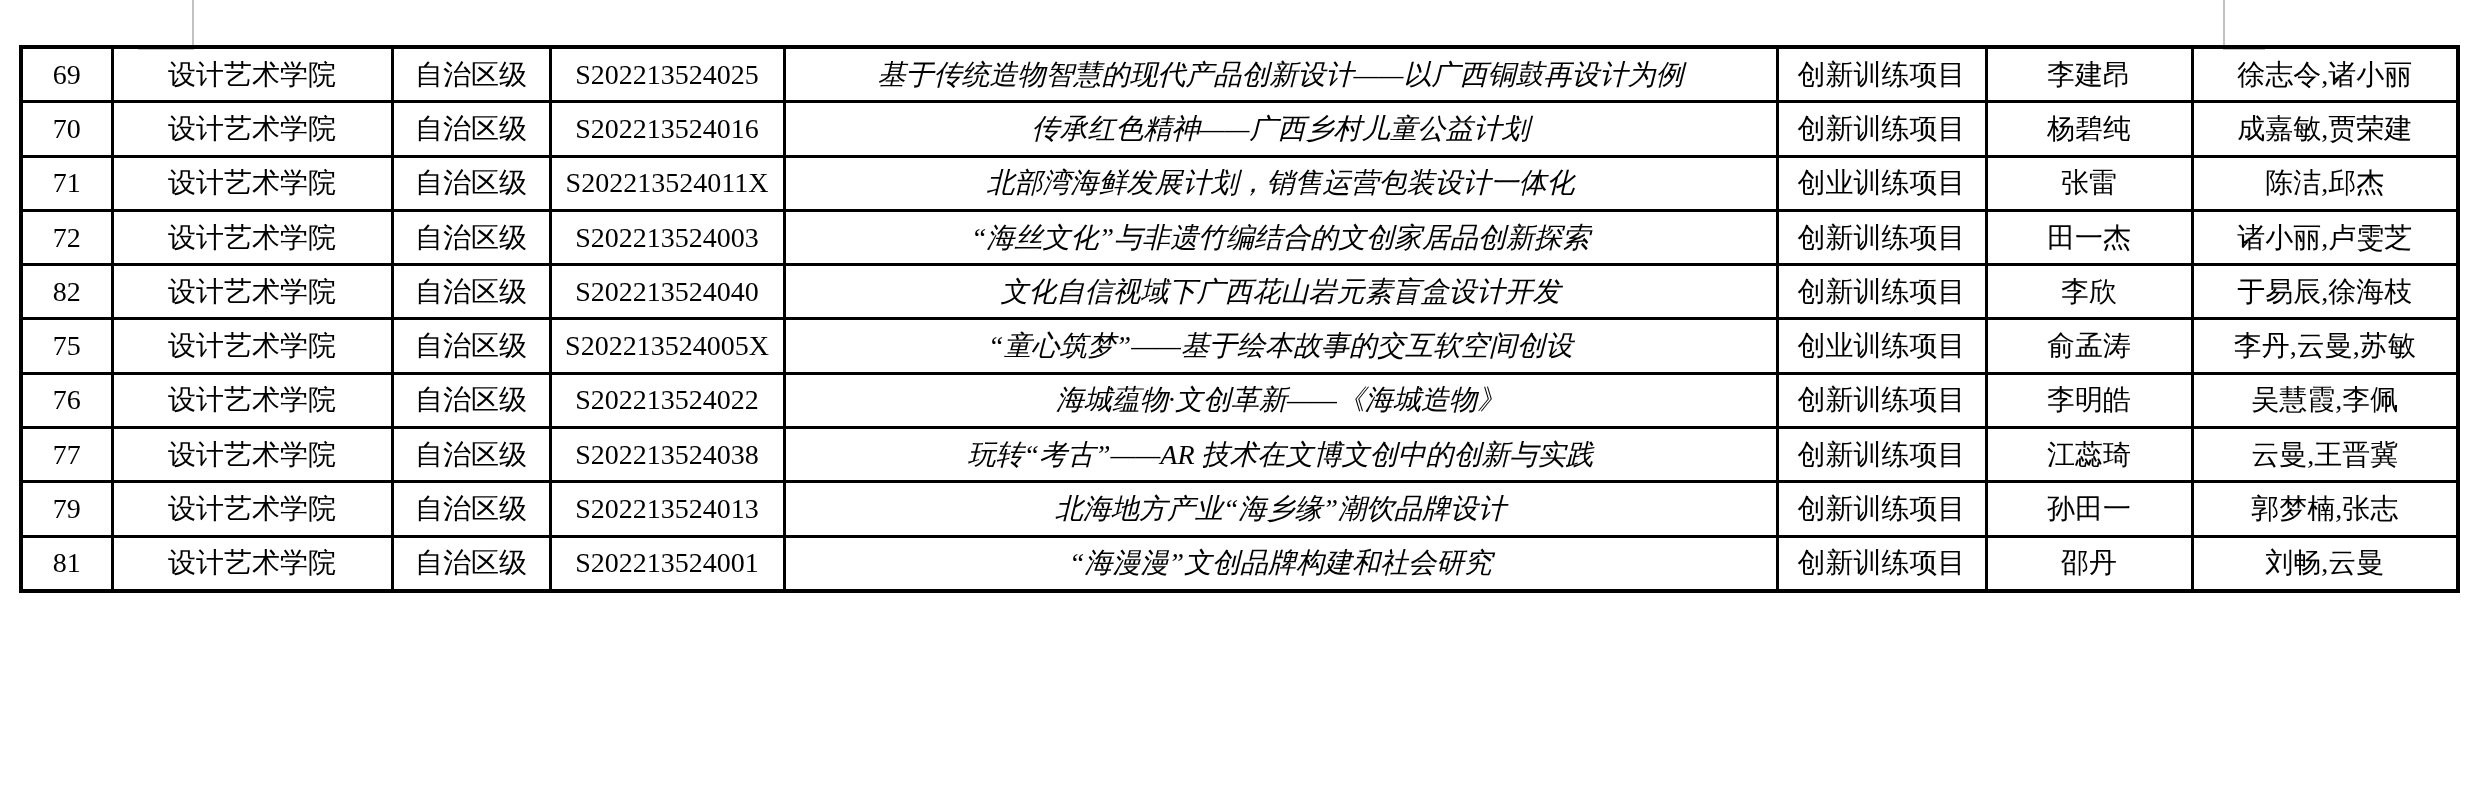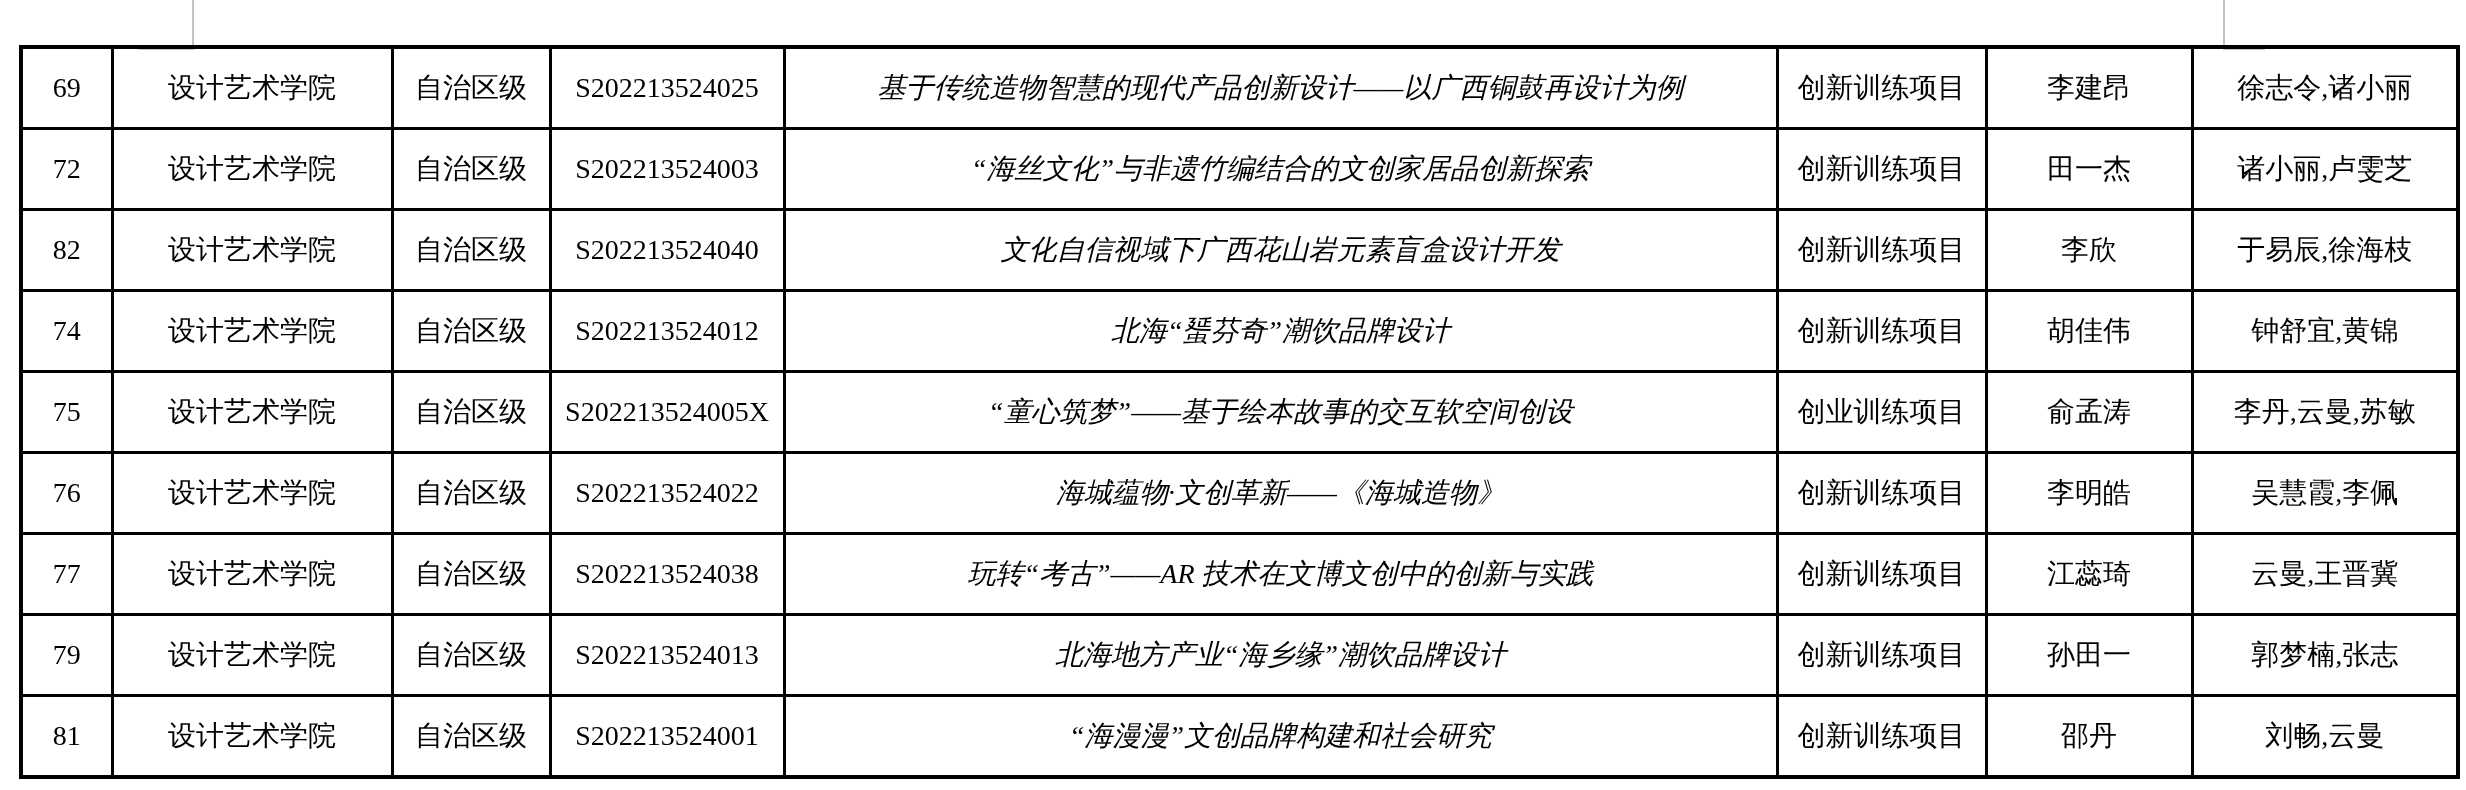--- a/index.html
+++ b/index.html
@@ -4,21 +4,21 @@
 <style>
   html,body{margin:0;padding:0;}
   body{
     width:2466px;height:790px;position:relative;overflow:hidden;
     background:#ffffff;
     font-family:"Liberation Serif","DejaVu Serif",serif;
   }
   .table-wrap{position:absolute;left:19px;top:45px;}
   table{
     border-collapse:collapse;table-layout:fixed;
-    width:2437px;height:734px;
+    width:2437px;height:548px;
     border:4px solid #000;
   }
   td{
     border:3px solid #000;
     text-align:center;vertical-align:middle;
     font-size:28px;color:#000;
     padding:0 2px;overflow:hidden;white-space:nowrap;
   }
   .col-title{padding:0 1px;font-style:italic;}
   .margin-mark{position:absolute;background:#c2c2c2;}
@@ -52,48 +52,58 @@
           <td class="col-no">69</td>
           <td class="col-college">设计艺术学院</td>
           <td class="col-level">自治区级</td>
           <td class="col-code">S202213524025</td>
           <td class="col-title">基于传统造物智慧的现代产品创新设计——以广西铜鼓再设计为例</td>
           <td class="col-type">创新训练项目</td>
           <td class="col-leader">李建昂</td>
           <td class="col-members">徐志令,诸小丽</td>
         </tr>
         <tr>
+          <td class="col-no">70</td>
+          <td class="col-college">设计艺术学院</td>
+          <td class="col-level">自治区级</td>
+          <td class="col-code">S202213524016</td>
+          <td class="col-title">传承红色精神——广西乡村儿童公益计划</td>
+          <td class="col-type">创新训练项目</td>
+          <td class="col-leader">杨碧纯</td>
+          <td class="col-members">成嘉敏,贾荣建</td>
+        </tr>
+        <tr>
+          <td class="col-no">71</td>
+          <td class="col-college">设计艺术学院</td>
+          <td class="col-level">自治区级</td>
+          <td class="col-code">S202213524011X</td>
+          <td class="col-title">北部湾海鲜发展计划，销售运营包装设计一体化</td>
+          <td class="col-type">创业训练项目</td>
+          <td class="col-leader">张雷</td>
+          <td class="col-members">陈洁,邱杰</td>
+        </tr>
+        <tr>
           <td class="col-no">72</td>
           <td class="col-college">设计艺术学院</td>
           <td class="col-level">自治区级</td>
           <td class="col-code">S202213524003</td>
           <td class="col-title">“海丝文化”与非遗竹编结合的文创家居品创新探索</td>
           <td class="col-type">创新训练项目</td>
           <td class="col-leader">田一杰</td>
           <td class="col-members">诸小丽,卢雯芝</td>
         </tr>
         <tr>
           <td class="col-no">82</td>
           <td class="col-college">设计艺术学院</td>
           <td class="col-level">自治区级</td>
           <td class="col-code">S202213524040</td>
           <td class="col-title">文化自信视域下广西花山岩元素盲盒设计开发</td>
           <td class="col-type">创新训练项目</td>
           <td class="col-leader">李欣</td>
           <td class="col-members">于易辰,徐海枝</td>
-        </tr>
-        <tr>
-          <td class="col-no">74</td>
-          <td class="col-college">设计艺术学院</td>
-          <td class="col-level">自治区级</td>
-          <td class="col-code">S202213524012</td>
-          <td class="col-title">北海“蜑芬奇”潮饮品牌设计</td>
-          <td class="col-type">创新训练项目</td>
-          <td class="col-leader">胡佳伟</td>
-          <td class="col-members">钟舒宜,黄锦</td>
         </tr>
         <tr>
           <td class="col-no">75</td>
           <td class="col-college">设计艺术学院</td>
           <td class="col-level">自治区级</td>
           <td class="col-code">S202213524005X</td>
           <td class="col-title">“童心筑梦”——基于绘本故事的交互软空间创设</td>
           <td class="col-type">创业训练项目</td>
           <td class="col-leader">俞孟涛</td>
           <td class="col-members">李丹,云曼,苏敏</td>

